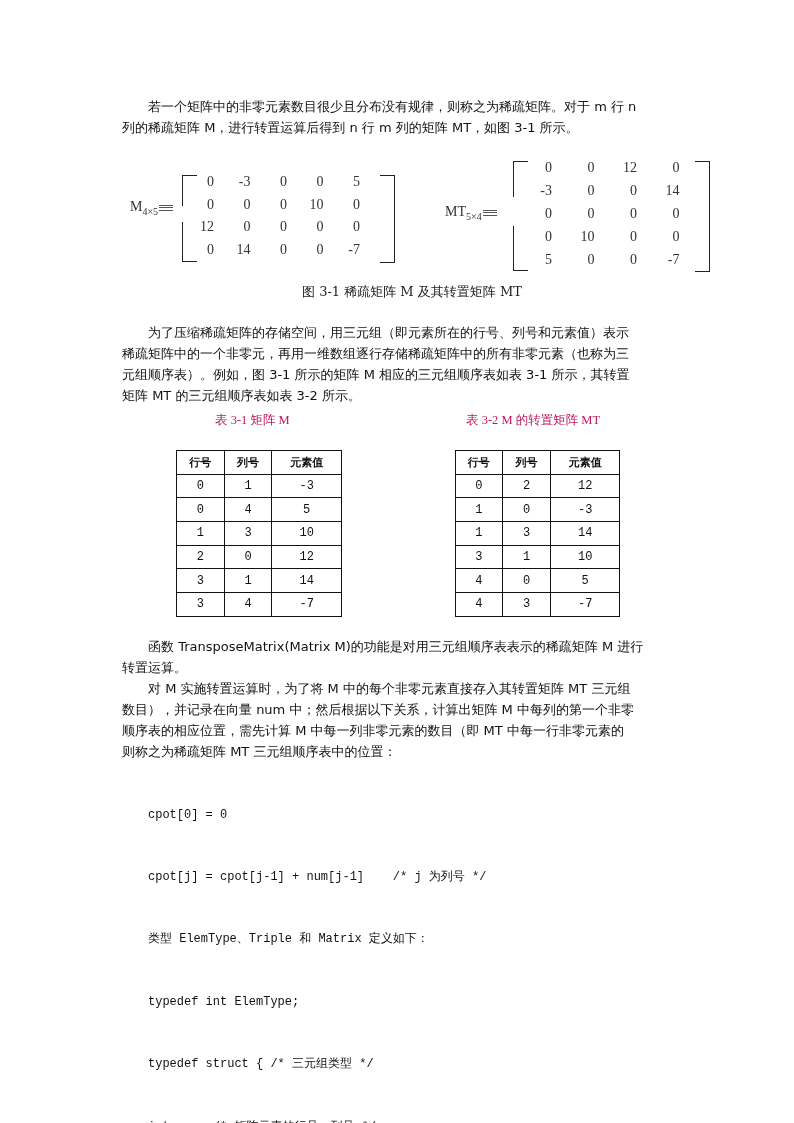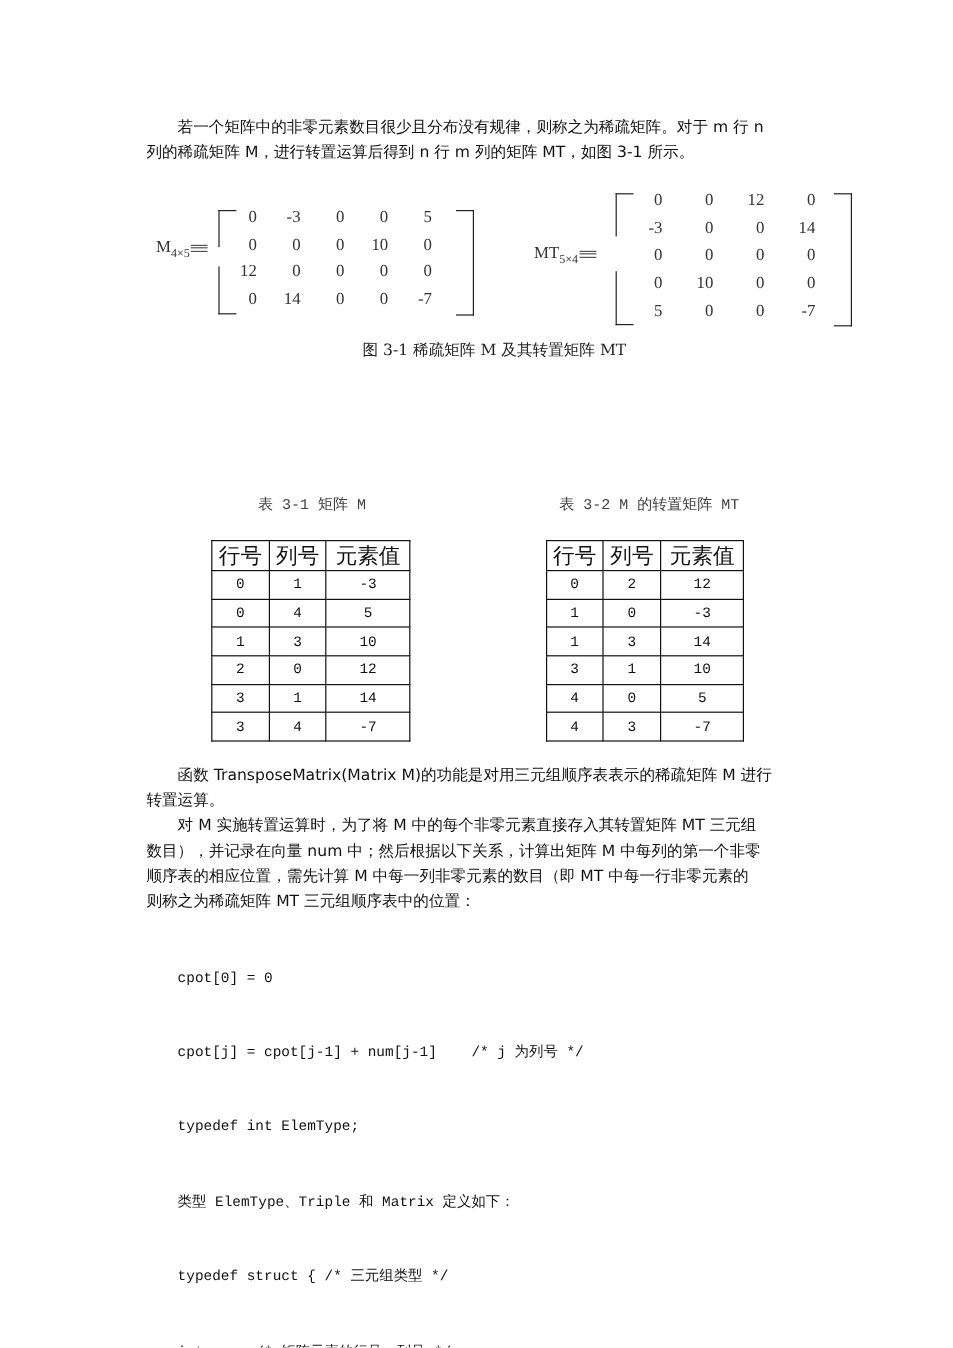--- a/index.html
+++ b/index.html
@@ -16,24 +16,24 @@
   .eq { display: inline-block; width: 14px; height: 4px; border-top: 1px solid #555; border-bottom: 1px solid #555; vertical-align: middle; margin-left: 1px; position: relative; }
   .eq::after { content: ""; position: absolute; left: 0; right: 0; top: 1px; border-top: 1px solid #555; }
   .bracket { position: absolute; border-color: #222; border-style: solid; }
   .bl-top { border-width: 1.5px 0 0 1.5px; width: 14px; }
   .bl-bot { border-width: 0 0 1.5px 1.5px; width: 14px; }
   .br { border-width: 1.5px 1.5px 1.5px 0; width: 14px; }
   .mcell { position: absolute; font-family: "Liberation Serif", "DejaVu Serif", serif; font-size: 14px; color: #333; text-align: right; width: 24px; }
   .fig-caption { position: absolute; left: 302px; top: 283px; font-family: "DejaVu Serif", serif; font-size: 13px; color: #222; white-space: nowrap; }
 
   
-  .tcap { position: absolute; font-family: Liberation Mono, monospace; font-size: 12.5px; color: #404040; white-space: nowrap; }
+  .tcap { position: absolute; font-family: Liberation Serif, serif; font-size: 12.5px; color: #be185d; white-space: nowrap; }
   table.tri { position: absolute; border-collapse: collapse; font-family: "Liberation Mono", "DejaVu Sans Mono", monospace; font-size: 12px; color: #111; }
   table.tri td, table.tri th { border: 1px solid #111; text-align: center; height: 22.7px; padding: 0; }
-  table.tri th { font-family: "DejaVu Sans", sans-serif; font-weight: normal; font-size: 18px; }
+  table.tri th { font-family: "DejaVu Sans", sans-serif; font-weight: bold; font-size: 11px; }
 </style>
 </head>
 <body>
 
 <div class="page">
 
   <div class="para" style="top:96px;">
     <div class="line indent">若一个矩阵中的非零元素数目很少且分布没有规律，则称之为稀疏矩阵。对于 m 行 n</div>
     <div class="line">列的稀疏矩阵 M，进行转置运算后得到 n 行 m 列的矩阵 MT，如图 3-1 所示。</div>
   </div>
@@ -89,20 +89,26 @@
         <div class="mcell" style="left: 655.5px; top: 229px;">0</div>
         <div class="mcell" style="left: 528px; top: 252px;">5</div>
         <div class="mcell" style="left: 570.5px; top: 252px;">0</div>
         <div class="mcell" style="left: 613px; top: 252px;">0</div>
         <div class="mcell" style="left: 655.5px; top: 252px;">-7</div>
       </div>
 
     <div class="fig-caption">图 3-1  稀疏矩阵 M 及其转置矩阵 MT</div>
   </div>
 
+  <div class="para" style="top:322px;">
+    <div class="line indent">为了压缩稀疏矩阵的存储空间，用三元组（即元素所在的行号、列号和元素值）表示</div>
+    <div class="line">稀疏矩阵中的一个非零元，再用一维数组逐行存储稀疏矩阵中的所有非零元素（也称为三</div>
+    <div class="line">元组顺序表）。例如，图 3-1 所示的矩阵 M 相应的三元组顺序表如表 3-1 所示，其转置</div>
+    <div class="line">矩阵 MT 的三元组顺序表如表 3-2 所示。</div>
+  </div>
 
   <div class="tcap" style="left:215px; top:412px;">表 3-1 矩阵 M</div>
   <table class="tri" id="table-0" style="left:176px; top:450px; width:166px;">
     <colgroup>
         <col style="width:48px">
         <col style="width:48px">
         <col style="width:70px">
       </colgroup>
     <thead>
         <tr>
@@ -201,22 +207,22 @@
   <div class="para" style="top:678px;">
     <div class="line indent">对 M 实施转置运算时，为了将 M 中的每个非零元素直接存入其转置矩阵 MT 三元组</div>
     <div class="line">数目），并记录在向量 num 中；然后根据以下关系，计算出矩阵 M 中每列的第一个非零</div>
     <div class="line">顺序表的相应位置，需先计算 M 中每一列非零元素的数目（即 MT 中每一行非零元素的</div>
     <div class="line">则称之为稀疏矩阵 MT 三元组顺序表中的位置：</div>
   </div>
 
   <div class="code" style="top:763px;">
     <div>cpot[0] = 0</div>
     <div>cpot[j] = cpot[j-1] + num[j-1]    /* j 为列号 */</div>
+    <div>类型 ElemType、Triple 和 Matrix 定义如下：</div>
     <div>typedef int ElemType;</div>
-    <div>类型 ElemType、Triple 和 Matrix 定义如下：</div>
     <div>typedef struct { /* 三元组类型 */</div>
     <div>int r,c; /* 矩阵元素的行号、列号 */</div>
     
     
     
     
     
     
   </div>
 

